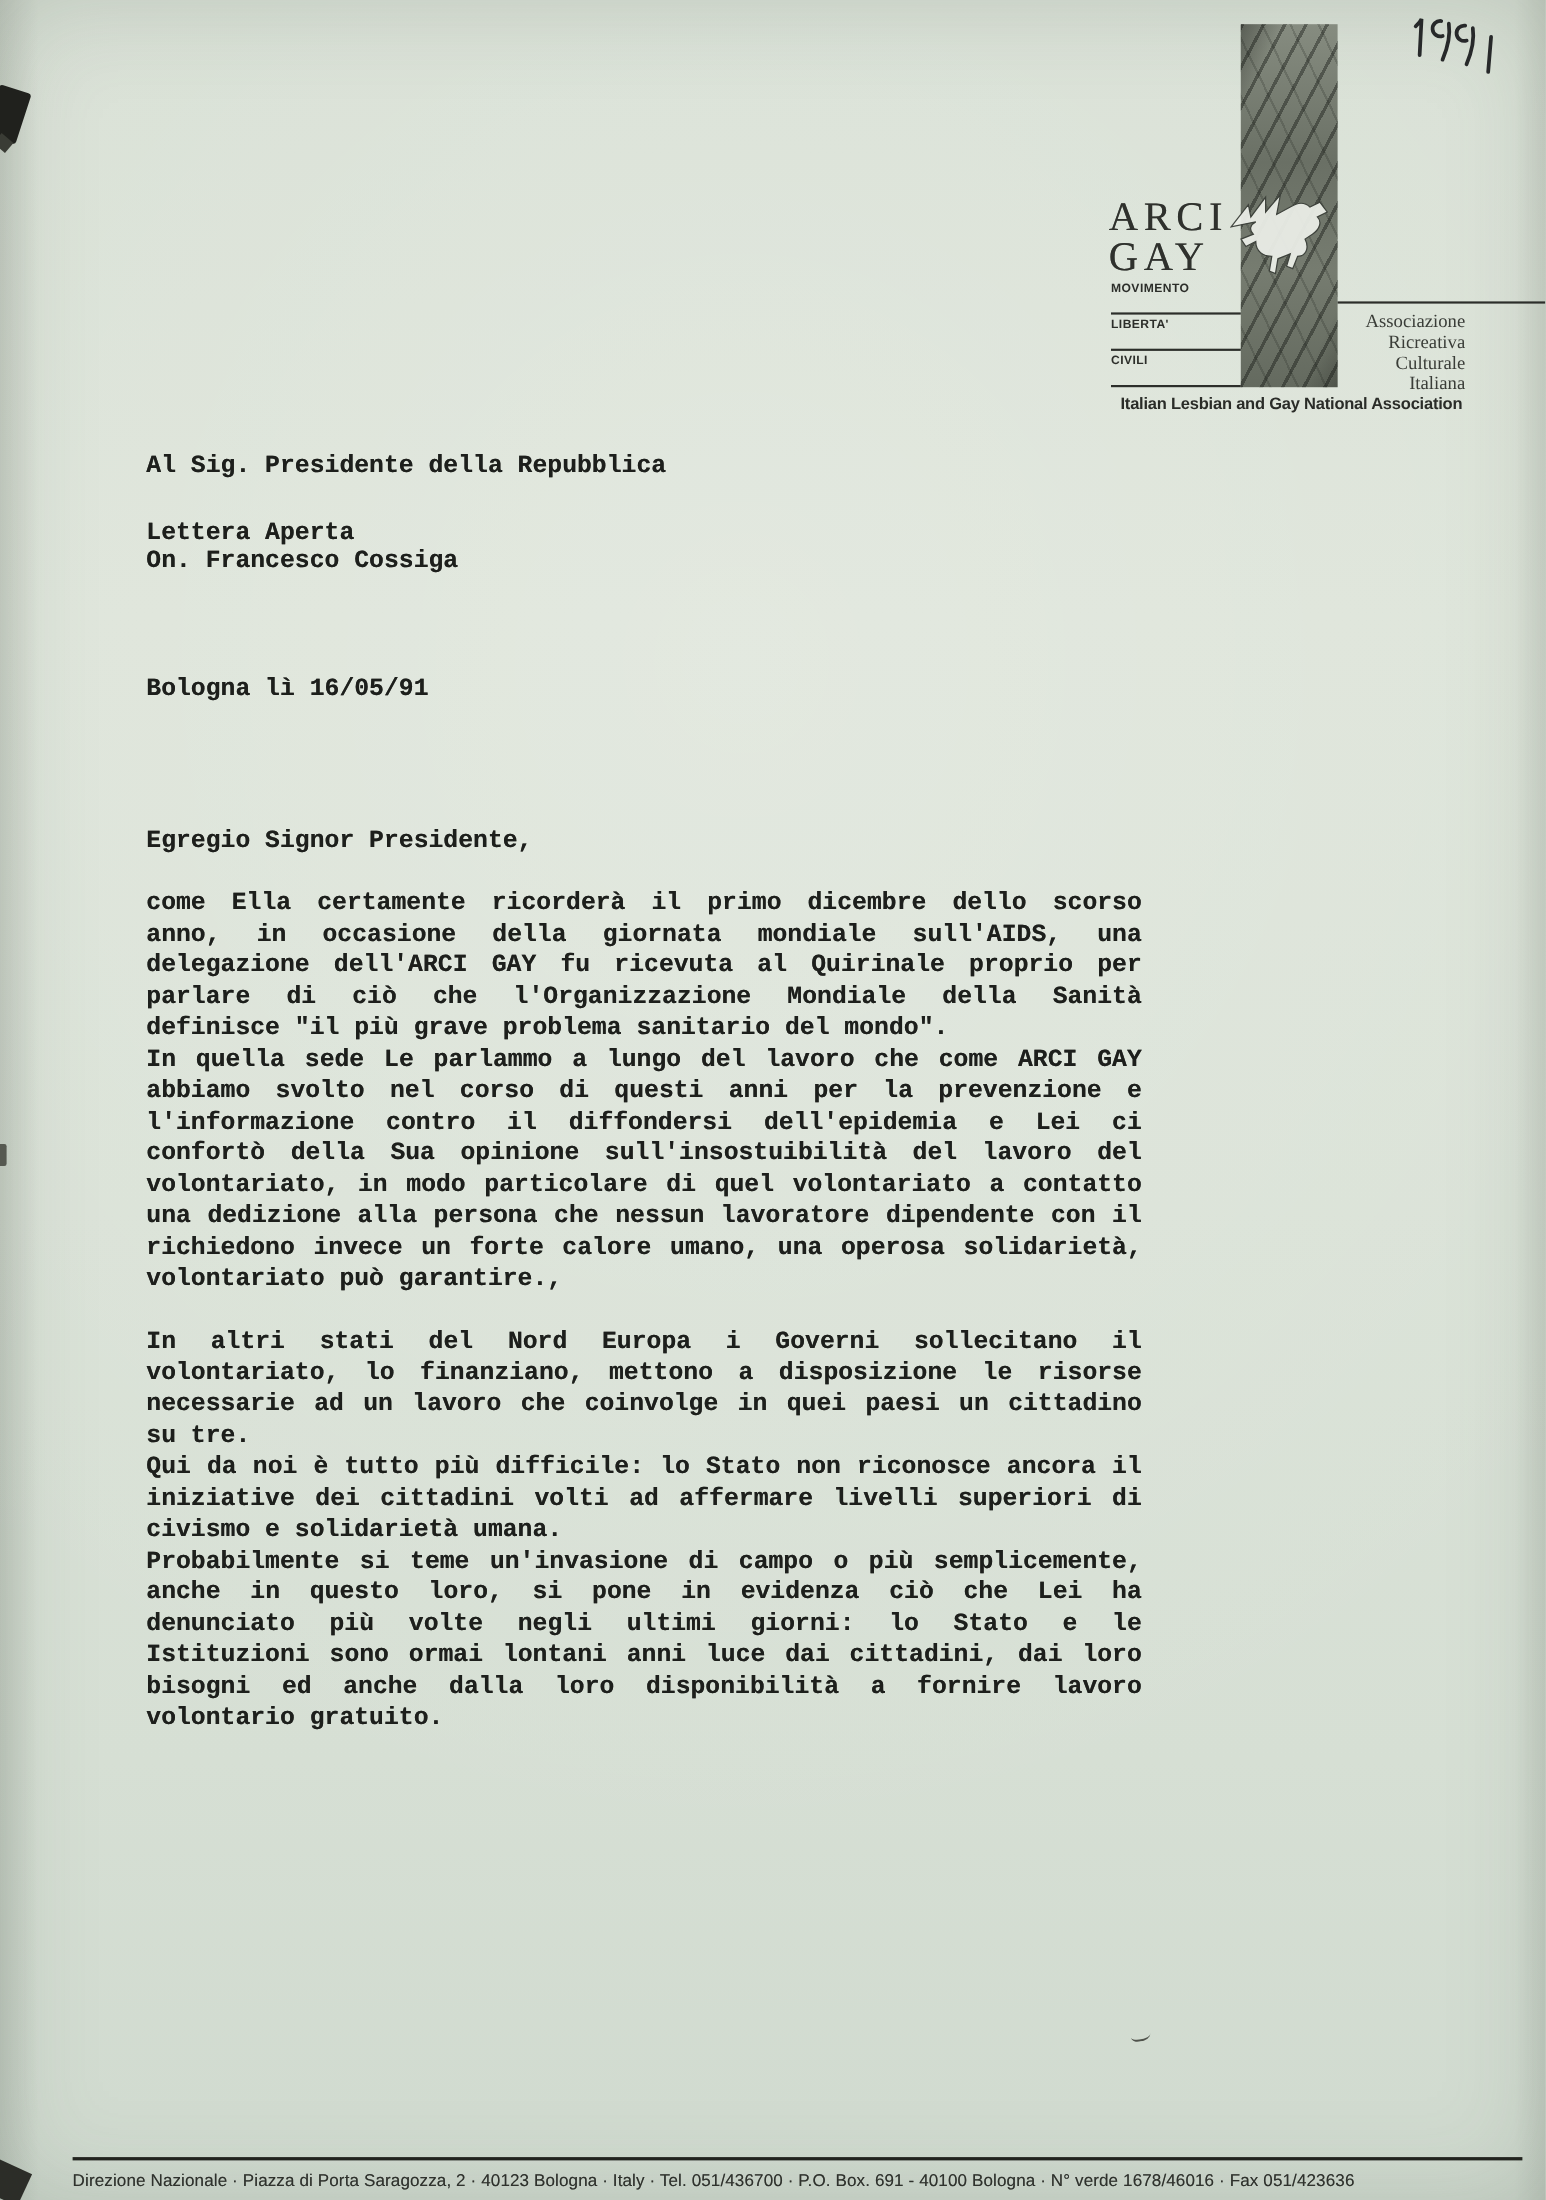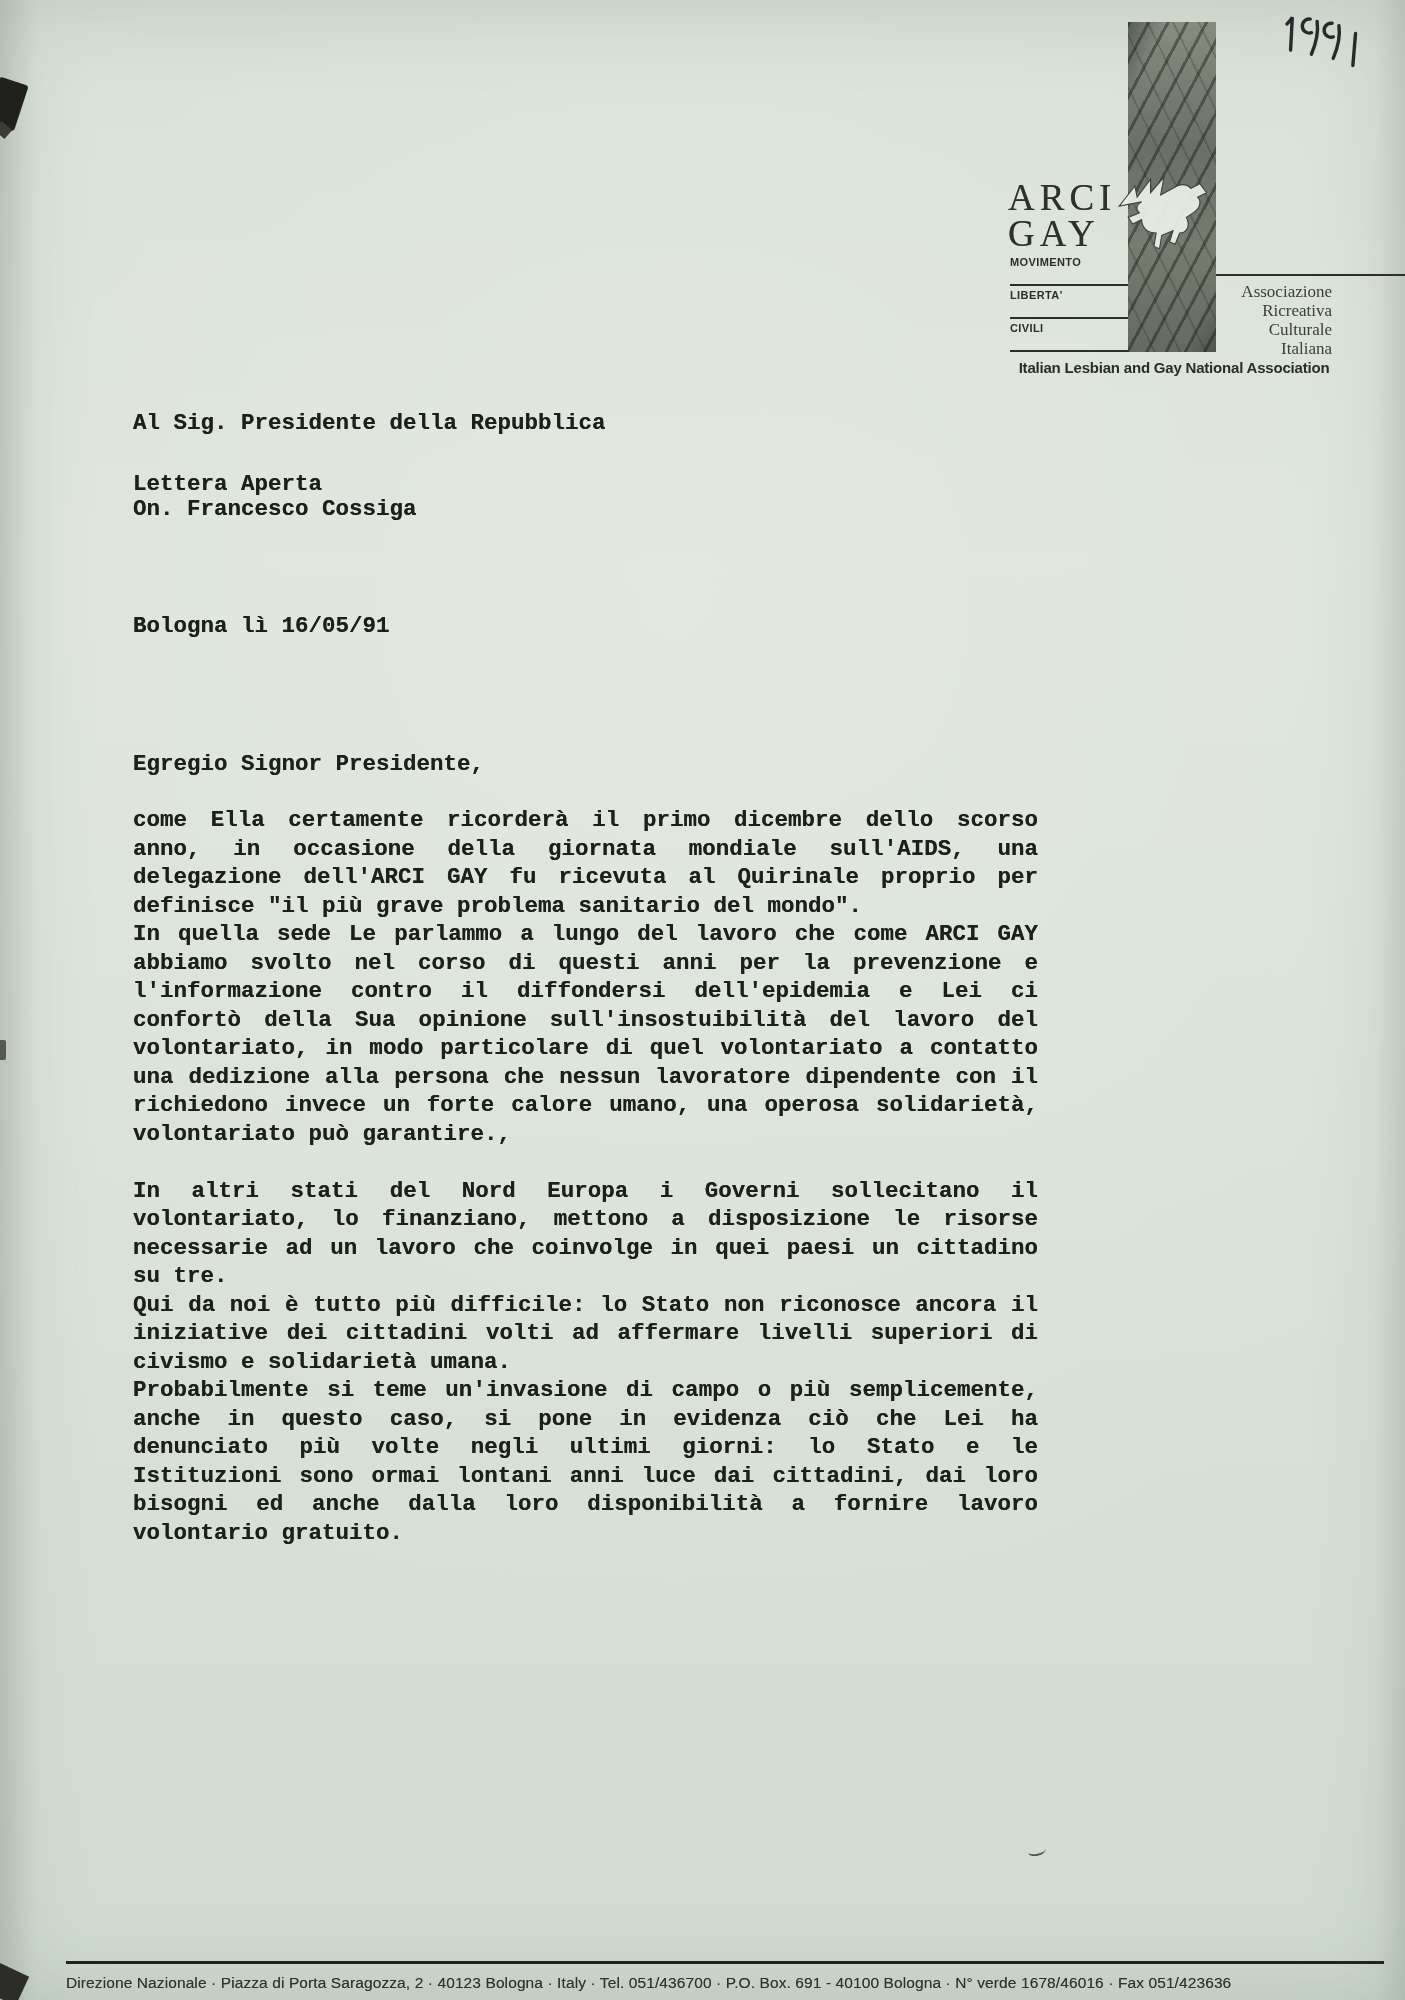--- a/index.html
+++ b/index.html
@@ -135,40 +135,41 @@
 
   <div class="tw" style="top:612px;">Bologna lì 16/05/91</div>
 
   <div class="tw" style="top:750px;">Egregio Signor Presidente,</div>
 
   <div class="tw" id="body-text">
     <div id="paragraph-1">
         <div class="ln j">come Ella certamente ricorderà il primo dicembre dello scorso</div>
         <div class="ln j">anno, in occasione della giornata mondiale sull'AIDS, una</div>
         <div class="ln j">delegazione dell'ARCI GAY fu ricevuta al Quirinale proprio per</div>
+        <div class="ln j">parlare di ciò che l'Organizzazione Mondiale della Sanità</div>
         <div class="ln">definisce "il più grave problema sanitario del mondo".</div>
         <div class="ln j">In quella sede Le parlammo a lungo del lavoro che come ARCI GAY</div>
         <div class="ln j">abbiamo svolto nel corso di questi anni per la prevenzione e</div>
         <div class="ln j">l'informazione contro il diffondersi dell'epidemia e Lei ci</div>
         <div class="ln j">confortò della Sua opinione sull'insostuibilità del lavoro del</div>
         <div class="ln j">volontariato, in modo particolare di quel volontariato a contatto</div>
         <div class="ln j">una dedizione alla persona che nessun lavoratore dipendente con il</div>
         <div class="ln j">richiedono invece un forte calore umano, una operosa solidarietà,</div>
         <div class="ln">volontariato può garantire.,</div>
       </div>
     <div id="paragraph-2">
         <div class="ln j">In altri stati del Nord Europa i Governi sollecitano il</div>
         <div class="ln j">volontariato, lo finanziano, mettono a disposizione le risorse</div>
         <div class="ln j">necessarie ad un lavoro che coinvolge in quei paesi un cittadino</div>
         <div class="ln">su tre.</div>
         <div class="ln j">Qui da noi è tutto più difficile: lo Stato non riconosce ancora il</div>
         <div class="ln j">iniziative dei cittadini volti ad affermare livelli superiori di</div>
         <div class="ln">civismo e solidarietà umana.</div>
         <div class="ln j">Probabilmente si teme un'invasione di campo o più semplicemente,</div>
-        <div class="ln j">anche in questo caso, si pone in evidenza ciò che Lei ha</div>
+        <div class="ln j">anche in questo loro, si pone in evidenza ciò che Lei ha</div>
         <div class="ln j">denunciato più volte negli ultimi giorni: lo Stato e le</div>
         <div class="ln j">Istituzioni sono ormai lontani anni luce dai cittadini, dai loro</div>
         <div class="ln j">bisogni ed anche dalla loro disponibilità a fornire lavoro</div>
         <div class="ln">volontario gratuito.</div>
       </div>
   </div>
 
   <div id="footer-rule"></div>
   <div id="footer-text">Direzione Nazionale · Piazza di Porta Saragozza, 2 · 40123 Bologna · Italy · Tel. 051/436700 · P.O. Box. 691 - 40100 Bologna · N° verde 1678/46016 · Fax 051/423636</div>
 

